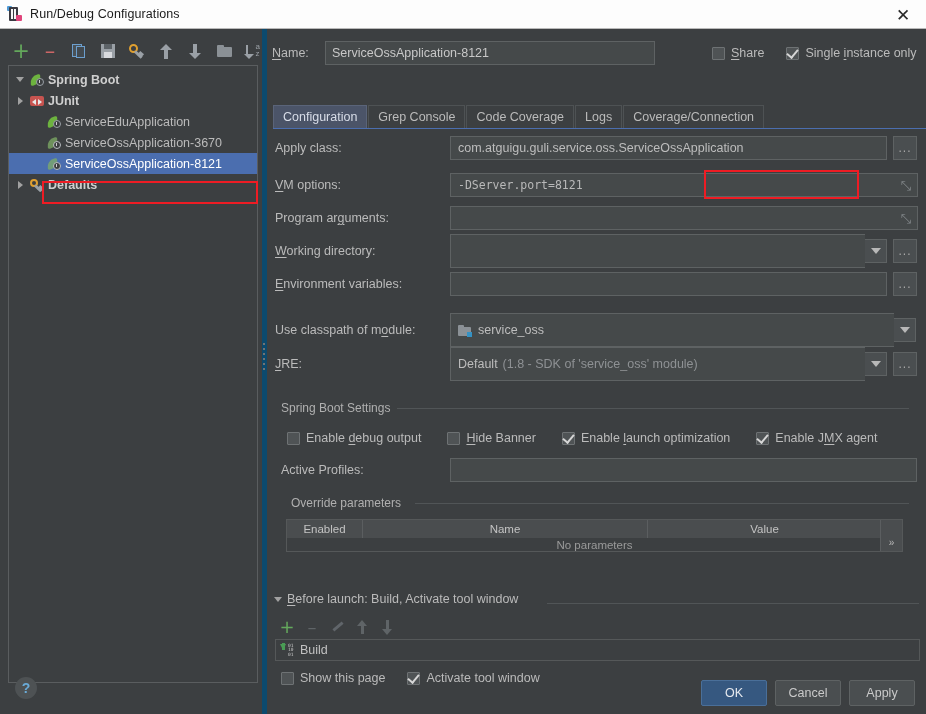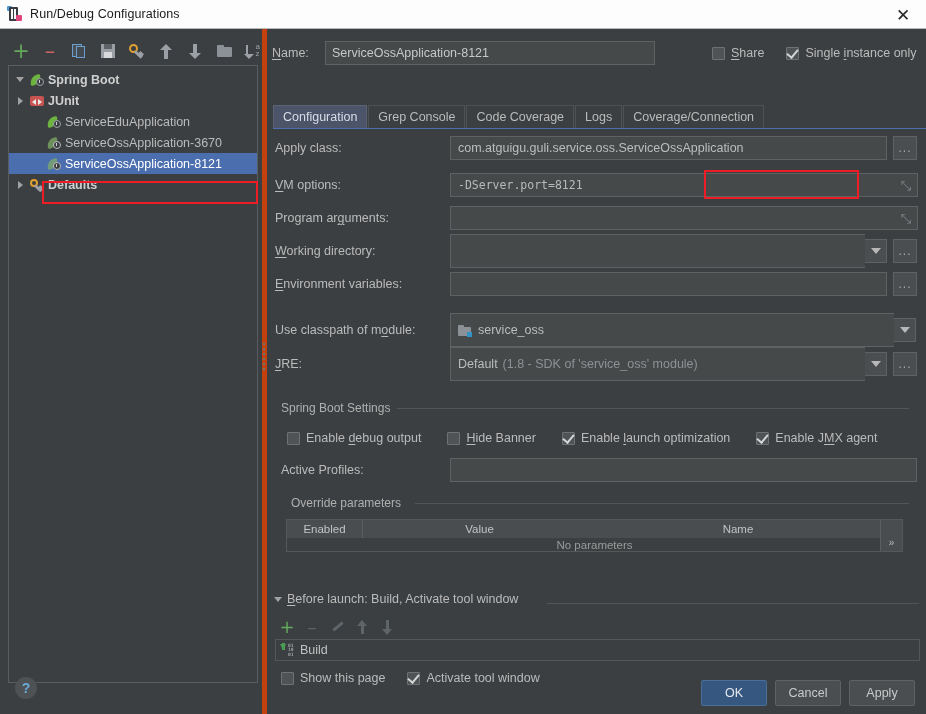--- a/index.html
+++ b/index.html
@@ -5,21 +5,21 @@
   * { box-sizing: border-box; margin: 0; padding: 0; }
   html, body {
     width: 926px; height: 714px;
     font-family: "Liberation Sans", sans-serif;
     background: #3c3f41;
     overflow: hidden;
   }
   #app {
     position: relative;
     width: 926px; height: 714px;
-    background: #c2410c;
+    background: #0c4a6e;
   }
 
   
   .titlebar {
     position: absolute; left: 0; top: 0; width: 926px; height: 29px;
     background: #fdfdfd;
     border-bottom: 1px solid #b9b9b9;
     display: flex; align-items: center;
   }
   .tb-icon {
@@ -584,22 +584,22 @@
         <span class="rowlabel" style="width:169px;">Active Profiles:</span>
         <div class="finput" style="width:467px;"></div>
       </div>
 
       <div class="grouptitle" style="left:24px; top:365px;">Override parameters</div>
       <div class="groupline" style="left:148px; top:372px; width:494px;"></div>
 
       <div class="ptable">
         <div class="thead">
           <div class="th" style="width:76px;">Enabled</div>
+          <div class="th" style="width:285px;">Name</div>
           <div class="th" style="width:233px; border-right:none;">Value</div>
-          <div class="th" style="width:285px;">Name</div>
         </div>
         <div class="tbody">No parameters</div>
         <div class="morebtn">»</div>
       </div>
     </div>
 
     <div class="blsection">
       <div class="bltitlerow">
         <span class="d"></span>
         <span class="bltitle"><span class="u">B</span>efore launch: Build, Activate tool window</span>

